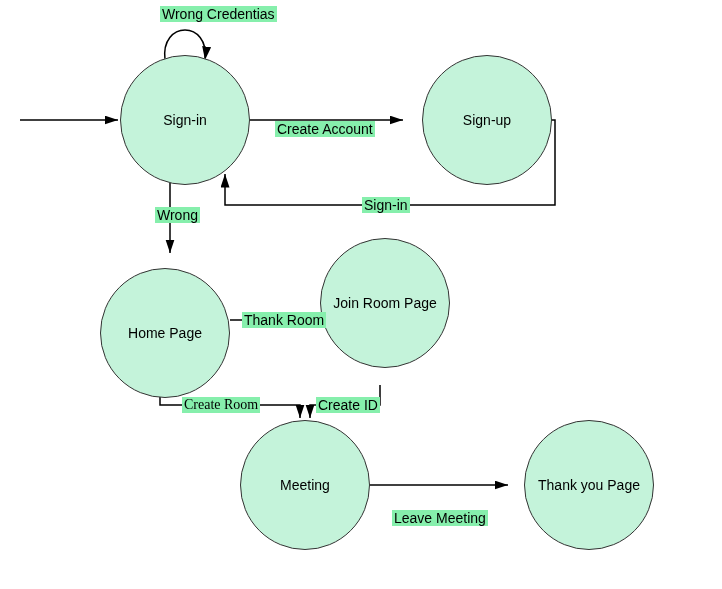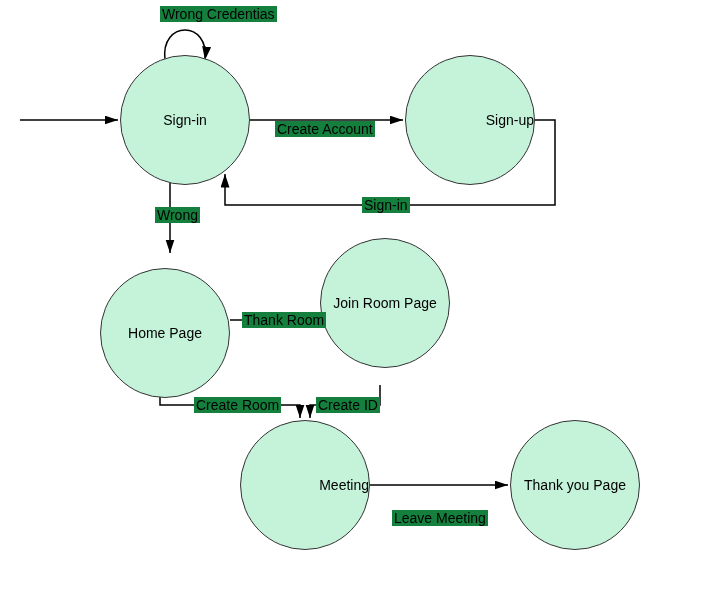--- a/index.html
+++ b/index.html
@@ -18,21 +18,21 @@
       border-radius: 50%;
       background: #c4f3da;
       border: 1px solid #333;
       display: flex;
       align-items: center;
       justify-content: center;
       text-align: center;
     }
     .label {
       position: absolute;
-      background: #15803d;
+      background: #86efac;
       padding: 0 2px;
       white-space: nowrap;
     }
     svg.edges {
       position: absolute;
       top: 0;
       left: 0;
       width: 722px;
       height: 589px;
       pointer-events: none;
@@ -63,36 +63,36 @@
   <path d="M 160 385 L 160 405 L 300 405 L 300 418" fill="none" stroke="#000" stroke-width="1.5" marker-end="url(#arrow)"></path>
 
   <path d="M 380 385 L 380 405 L 310 405 L 310 418" fill="none" stroke="#000" stroke-width="1.5" marker-end="url(#arrow)"></path>
 
   <line x1="370" y1="485" x2="508" y2="485" stroke="#000" stroke-width="1.5" marker-end="url(#arrow)"></line>
 </svg>
 
 <div class="node" style="left:120px; top:55px;">
   <span>Sign-in</span>
 </div>
-<div class="node" style="left:405px; top:55px;justify-content:flex-end;">
+<div class="node" style="left:422px; top:55px;">
   <span>Sign-up</span>
 </div>
 <div class="node" style="left:100px; top:268px;">
   <span>Home Page</span>
 </div>
 <div class="node" style="left:320px; top:238px;">
   <span>Join Room Page</span>
 </div>
-<div class="node" style="left:240px; top:420px;justify-content:flex-end;">
+<div class="node" style="left:240px; top:420px;">
   <span>Meeting</span>
 </div>
-<div class="node" style="left:510px; top:420px;">
+<div class="node" style="left:524px; top:420px;">
   <span>Thank you Page</span>
 </div>
 
 <div class="label" style="left:160px; top:6px;">Wrong Credentias</div>
 <div class="label" style="left:275px; top:121px;">Create Account</div>
 <div class="label" style="left:362px; top:197px;">Sign-in</div>
 <div class="label" style="left:155px; top:207px;">Wrong</div>
 <div class="label" style="left:242px; top:312px;">Thank Room</div>
-<div class="label" style="left:194px; top:397px;">Create Room</div>
+<div class="label" style="left:182px; top:397px;font-family:Liberation Serif, serif;">Create Room</div>
 <div class="label" style="left:316px; top:397px;">Create ID</div>
 <div class="label" style="left:392px; top:477px;margin-top:33px;">Leave Meeting</div>
 
 </body></html>

